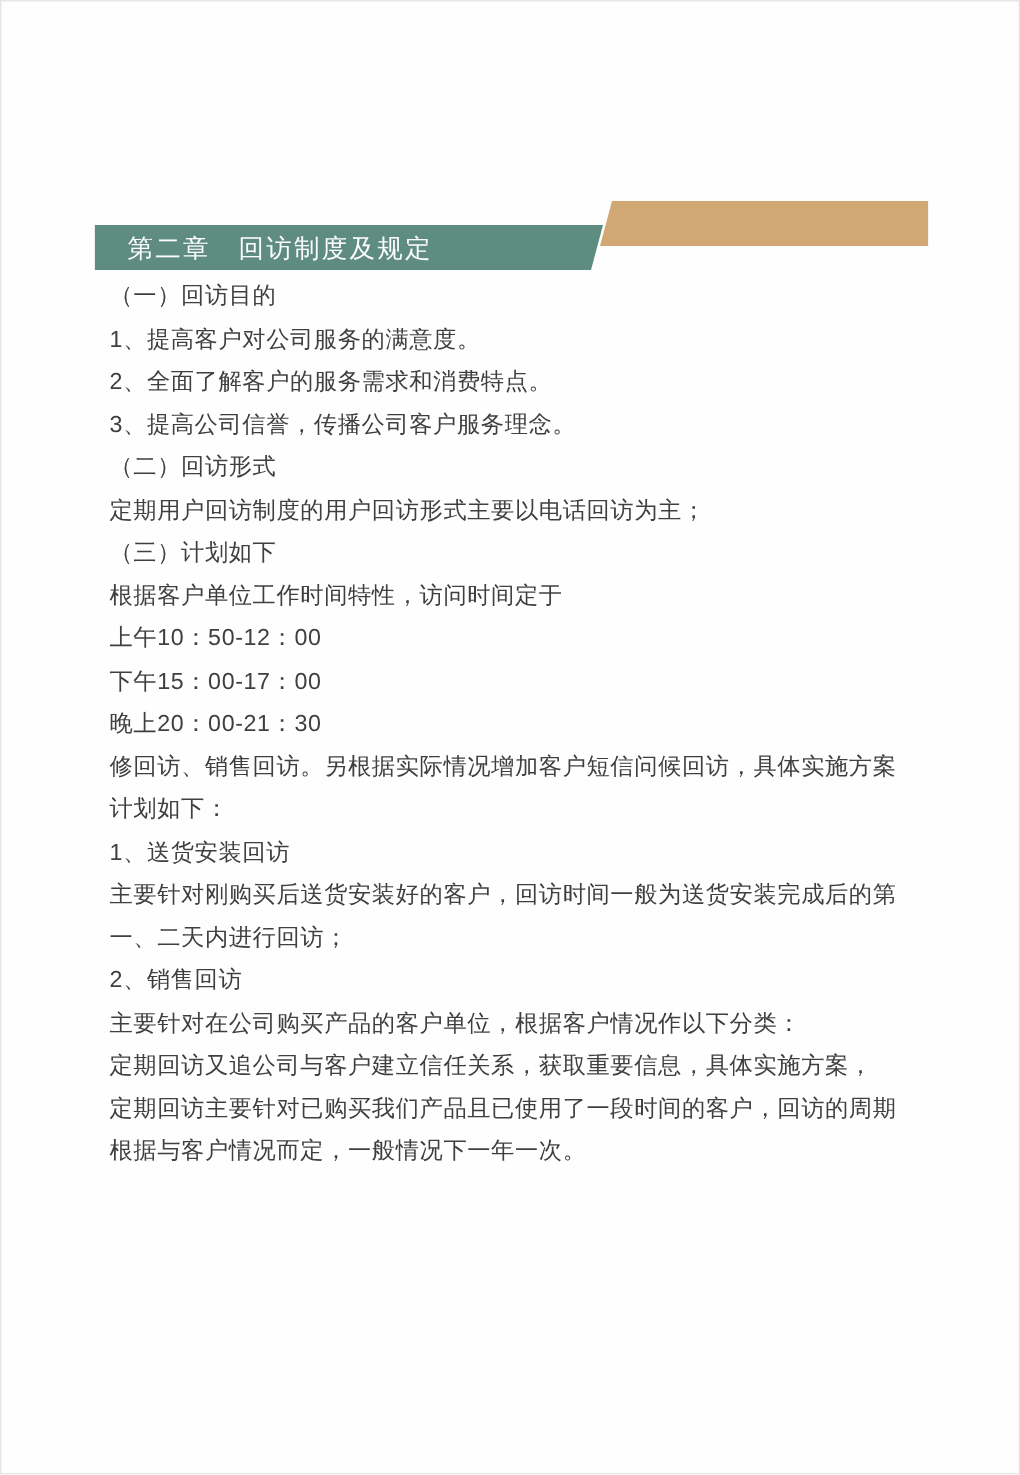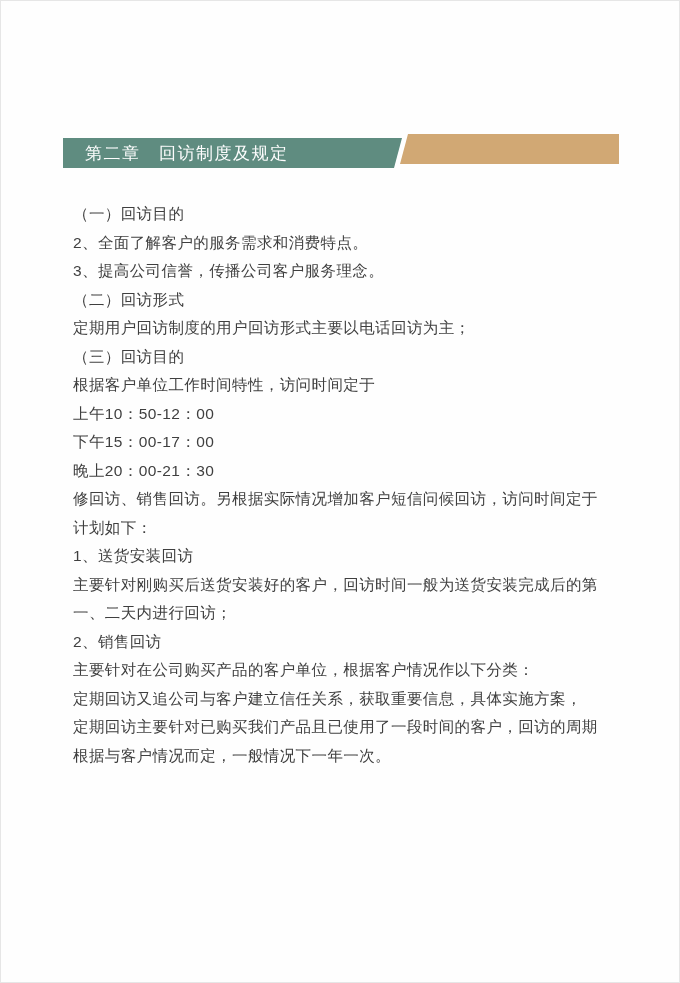--- a/index.html
+++ b/index.html
@@ -22,21 +22,21 @@
   .banner {
     position: absolute;
     top: 133px;
     left: 62px;
     width: 556px;
     height: 30px;
   }
   .banner-main {
     position: absolute;
     left: 0;
-    top: 4px;
+    top: 16px;
     width: 339px;
     height: 30px;
     background: #5f8c80;
     clip-path: polygon(0 0, 100% 0, calc(100% - 8px) 100%, 0 100%);
     display: flex;
     align-items: center;
     padding-left: 22px;
     box-sizing: border-box;
   }
   .banner-title {
@@ -50,21 +50,21 @@
     left: 337px;
     top: 0;
     width: 219px;
     height: 30px;
     background: #d1a874;
     clip-path: polygon(8px 0, 100% 0, 100% 100%, 0 100%);
   }
   
   .content {
     position: absolute;
-    top: 199px;
+    top: 183px;
     left: 72px;
     width: 548px;
     color: #3f3f3f;
     font-size: 15.5px;
     letter-spacing: 0.4px;
   }
   .block {
     line-height: 28.5px;
     white-space: nowrap;
   }
@@ -78,30 +78,31 @@
 
   <div class="banner">
     <div class="banner-main" style="background: rgb(95, 140, 128);">
       <span class="banner-title" style="color: rgb(253, 253, 253);">第二章　回访制度及规定</span>
     </div>
     <div class="banner-tail" style="background: rgb(209, 168, 116);"></div>
   </div>
 
   <div class="content" style="color: rgb(63, 63, 63);">
       <div class="block heading">（一）回访目的</div>
+      <div class="block line">1、提高客户对公司服务的满意度。</div>
       <div class="block line">2、全面了解客户的服务需求和消费特点。</div>
       <div class="block line">3、提高公司信誉，传播公司客户服务理念。</div>
       <div class="block heading">（二）回访形式</div>
       <div class="block line">定期用户回访制度的用户回访形式主要以电话回访为主；</div>
-      <div class="block heading">（三）回访目的</div>
+      <div class="block heading">（三）计划如下</div>
       <div class="block line">根据客户单位工作时间特性，访问时间定于</div>
       <div class="block line">上午10：50-12：00</div>
       <div class="block line">下午15：00-17：00</div>
       <div class="block line">晚上20：00-21：30</div>
-      <div class="block line">修回访、销售回访。另根据实际情况增加客户短信问候回访，访问时间定于</div>
+      <div class="block line">修回访、销售回访。另根据实际情况增加客户短信问候回访，具体实施方案</div>
       <div class="block line">计划如下：</div>
       <div class="block line">1、送货安装回访</div>
       <div class="block line">主要针对刚购买后送货安装好的客户，回访时间一般为送货安装完成后的第</div>
       <div class="block line">一、二天内进行回访；</div>
       <div class="block line">2、销售回访</div>
       <div class="block line">主要针对在公司购买产品的客户单位，根据客户情况作以下分类：</div>
       <div class="block line">定期回访又追公司与客户建立信任关系，获取重要信息，具体实施方案，</div>
       <div class="block line">定期回访主要针对已购买我们产品且已使用了一段时间的客户，回访的周期</div>
       <div class="block line">根据与客户情况而定，一般情况下一年一次。</div>
     </div>

